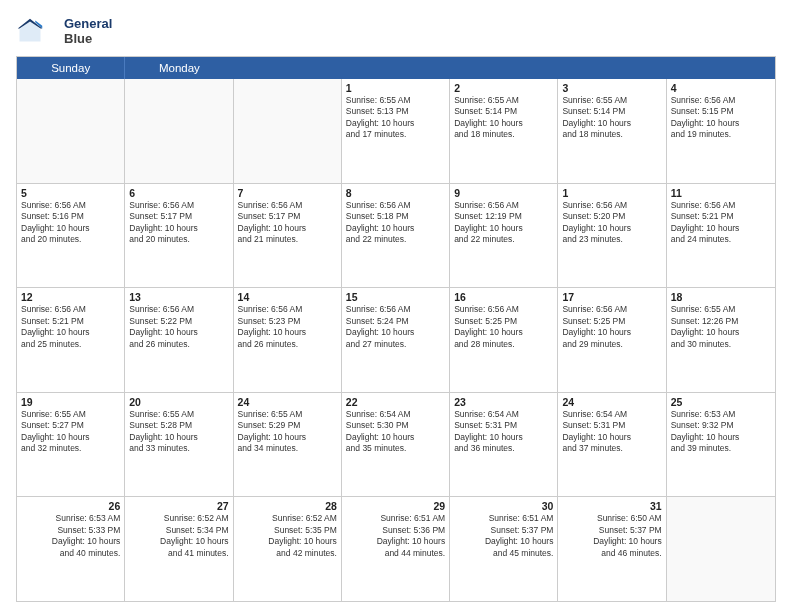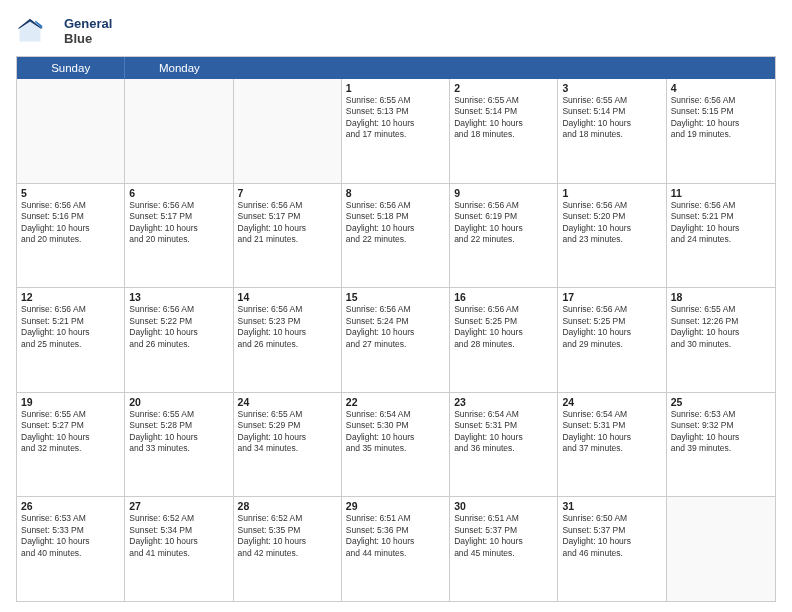--- a/index.html
+++ b/index.html
@@ -70,21 +70,21 @@
       flex: 1;
       display: flex;
       flex-direction: column;
     }
     .cal-row {
       display: grid;
       grid-template-columns: repeat(7, 1fr);
       flex: 1;
       border-bottom: 1px solid #ccc;
     }
-    .cal-row:last-child { border-bottom: none; }
+    .cal-row:last-child { border-bottom: none; text-align: right; }
     .cal-cell {
       border-right: 1px solid #ccc;
       padding: 3px 4px;
       font-size: 9px;
       color: #333;
       min-height: 0;
       overflow: hidden;
     }
     .cal-cell:last-child { border-right: none; }
     .cal-cell.empty { background: #f9f9f9; }
@@ -186,21 +186,21 @@
           <div class="cal-cell">
             <div class="day-num">8</div>
             <div class="cell-line">Sunrise: 6:56 AM</div>
             <div class="cell-line">Sunset: 5:18 PM</div>
             <div class="cell-line">Daylight: 10 hours</div>
             <div class="cell-line">and 22 minutes.</div>
           </div>
           <div class="cal-cell">
             <div class="day-num">9</div>
             <div class="cell-line">Sunrise: 6:56 AM</div>
-            <div class="cell-line">Sunset: 6:19 PM</div>
+            <div class="cell-line">Sunset: 12:19 PM</div>
             <div class="cell-line">Daylight: 10 hours</div>
             <div class="cell-line">and 22 minutes.</div>
           </div>
           <div class="cal-cell">
             <div class="day-num">1</div>
             <div class="cell-line">Sunrise: 6:56 AM</div>
             <div class="cell-line">Sunset: 5:20 PM</div>
             <div class="cell-line">Daylight: 10 hours</div>
             <div class="cell-line">and 23 minutes.</div>
           </div>

